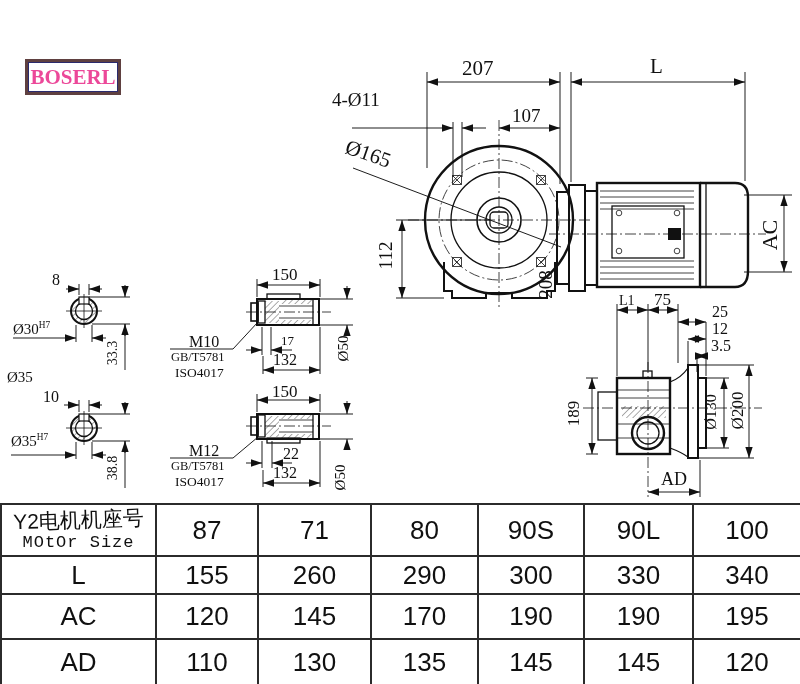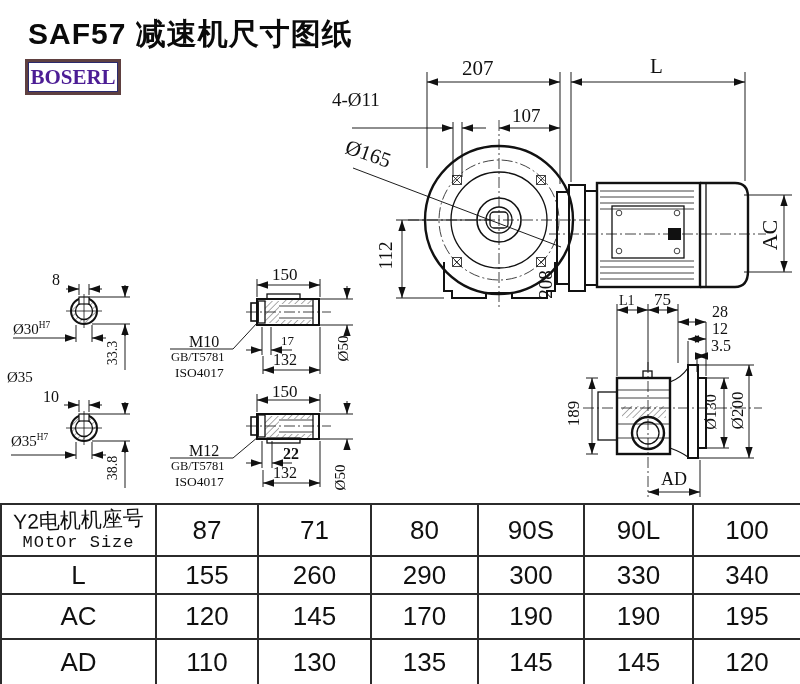--- a/index.html
+++ b/index.html
@@ -2,21 +2,21 @@
 <html><head>
 <meta charset="utf-8">
 <style>
   html,body{margin:0;padding:0;background:#fff;}
   #stage{position:relative;width:800px;height:684px;background:#ffffff;overflow:hidden;
          font-family:"Liberation Serif",serif;color:#111;}
   .title{position:absolute;left:28px;top:14px;font-family:"Liberation Sans",sans-serif;
          font-weight:bold;font-size:30px;letter-spacing:1px;color:#0a0a0a;}
   .logo{position:absolute;left:28px;top:62px;width:88px;height:28px;line-height:28px;
         text-align:center;font-family:"Liberation Serif",serif;font-weight:bold;
-        font-size:21px;color:#4c1d95;border:1px solid #2a2a6e;outline:3px solid #5f4040;}
+        font-size:21px;color:#ec4899;border:1px solid #2a2a6e;outline:3px solid #5f4040;}
   svg{position:absolute;left:0;top:0;}
   .lbl{position:absolute;white-space:nowrap;line-height:1;color:#111;z-index:3;}
   .rot{width:40px;text-align:center;transform:rotate(-90deg);transform-origin:center;}
   .tilt{transform:rotate(19deg);transform-origin:left center;}
   sup{font-size:0.62em;}
   
   .b {fill:none;stroke:#111;stroke-width:2.4;}
   .b2{fill:none;stroke:#111;stroke-width:2;}
   .m {fill:none;stroke:#111;stroke-width:1.3;}
   .m2{fill:none;stroke:#111;stroke-width:1.6;}
@@ -32,21 +32,20 @@
       font-size:26px;color:#101010;padding:0;}
   td.rowlab{font-size:24px;}
   .hcn{font-size:21px;line-height:1.15;transform:rotate(-2deg);}
   .hen{font-family:"Liberation Mono",monospace;font-size:17px;letter-spacing:1px;}
 </style>
 </head>
 <body>
 
 <div id="stage">
 
-  <div class="title">SAF57 减速机尺寸图纸</div>
   <div class="logo">BOSERL</div>
 
   <div class="lbl rot" style="left:525px;top:275px;font-size:19px;z-index:1;">208</div>
 
   <svg width="800" height="500" viewBox="0 0 800 500">
     <defs>
       <marker id="arrE" viewBox="0 0 12 8" refX="12" refY="4" markerWidth="12" markerHeight="8" orient="auto">
         <path d="M0,0L12,4L0,8z" fill="#111"></path>
       </marker>
       <marker id="arrS" viewBox="0 0 12 8" refX="12" refY="4" markerWidth="12" markerHeight="8" orient="auto-start-reverse">
@@ -268,41 +267,41 @@
   <div class="lbl" style="left:462px;top:58px;font-size:21px;">207</div>
   <div class="lbl" style="left:650px;top:56px;font-size:21px;">L</div>
   <div class="lbl" style="left:512px;top:106px;font-size:19px;">107</div>
   <div class="lbl" style="left:332px;top:90px;font-size:19px;">4-Ø11</div>
   <div class="lbl tilt" style="left:346px;top:136px;font-size:21px;">Ø165</div>
   <div class="lbl rot" style="left:365px;top:246px;font-size:19px;">112</div>
   <div class="lbl rot" style="left:750px;top:224px;font-size:22px;">AC</div>
 
   <div class="lbl" style="left:619px;top:294px;font-size:14px;">L1</div>
   <div class="lbl" style="left:654px;top:291px;font-size:17px;">75</div>
-  <div class="lbl" style="left:712px;top:304px;font-size:16px;">28</div>
+  <div class="lbl" style="left:712px;top:304px;font-size:16px;">25</div>
   <div class="lbl" style="left:712px;top:321px;font-size:16px;">12</div>
   <div class="lbl" style="left:711px;top:338px;font-size:16px;text-align:right;">3.5</div>
   <div class="lbl rot" style="left:553px;top:405px;font-size:17px;">189</div>
   <div class="lbl rot" style="left:691px;top:404px;font-size:16px;">Ø130</div>
   <div class="lbl rot" style="left:717px;top:402px;font-size:17px;">Ø200</div>
   <div class="lbl" style="left:661px;top:470px;font-size:18px;">AD</div>
 
   <div class="lbl" style="left:272px;top:266px;font-size:17px;">150</div>
   <div class="lbl" style="left:189px;top:334px;font-size:16px;font-family:Liberation Serif, serif;">M10</div>
   <div class="lbl" style="left:171px;top:351px;font-size:12.5px;">GB/T5781</div>
   <div class="lbl" style="left:175px;top:366px;font-size:13.5px;">ISO4017</div>
   <div class="lbl" style="left:281px;top:334px;font-size:13px;">17</div>
   <div class="lbl" style="left:273px;top:352px;font-size:16px;">132</div>
   <div class="lbl rot" style="left:323px;top:341px;font-size:15px;">Ø50</div>
 
   <div class="lbl" style="left:272px;top:383px;font-size:17px;">150</div>
   <div class="lbl" style="left:189px;top:443px;font-size:16px;">M12</div>
   <div class="lbl" style="left:171px;top:460px;font-size:12.5px;">GB/T5781</div>
   <div class="lbl" style="left:175px;top:475px;font-size:13.5px;">ISO4017</div>
-  <div class="lbl" style="left:283px;top:446px;font-size:16px;font-weight:bold;">22</div>
+  <div class="lbl" style="left:283px;top:446px;font-size:16px;">22</div>
   <div class="lbl" style="left:273px;top:465px;font-size:16px;">132</div>
   <div class="lbl rot" style="left:320px;top:470px;font-size:15px;">Ø50</div>
 
   <div class="lbl" style="left:52px;top:272px;font-size:16px;">8</div>
   <div class="lbl" style="left:13px;top:321px;font-size:15px;"><span>Ø30</span><sup>H7</sup></div>
   <div class="lbl rot" style="left:93px;top:346px;font-size:14px;">33.3</div>
 
   <div class="lbl" style="left:7px;top:370px;font-size:15px;">Ø35</div>
 
   <div class="lbl" style="left:43px;top:389px;font-size:16px;">10</div>

